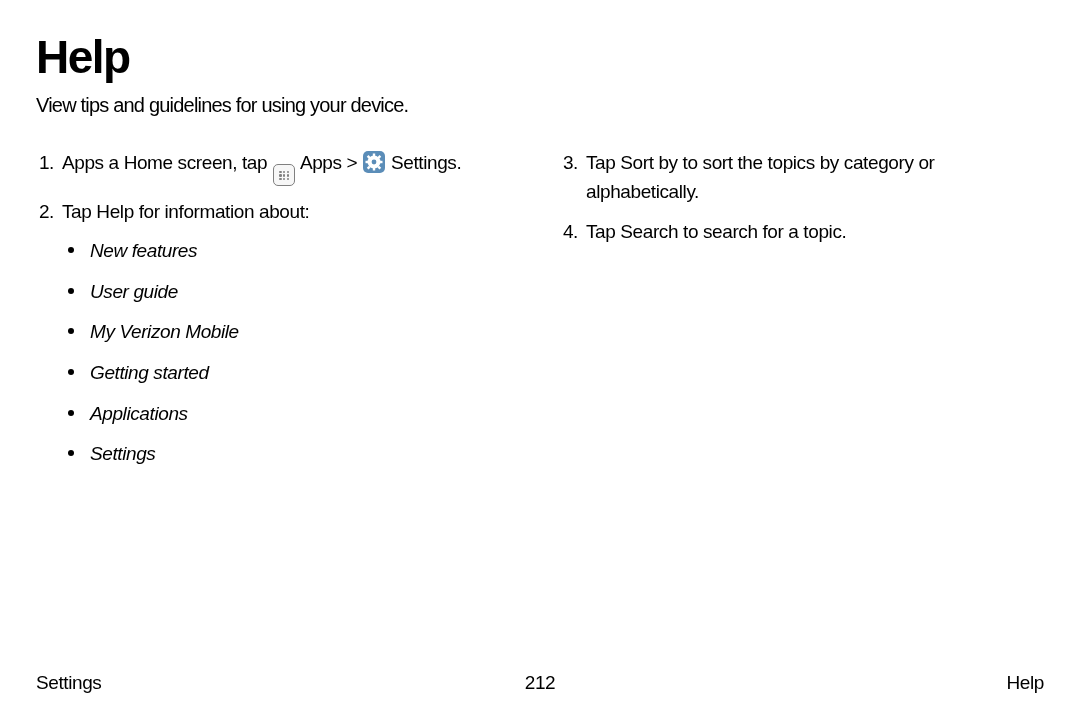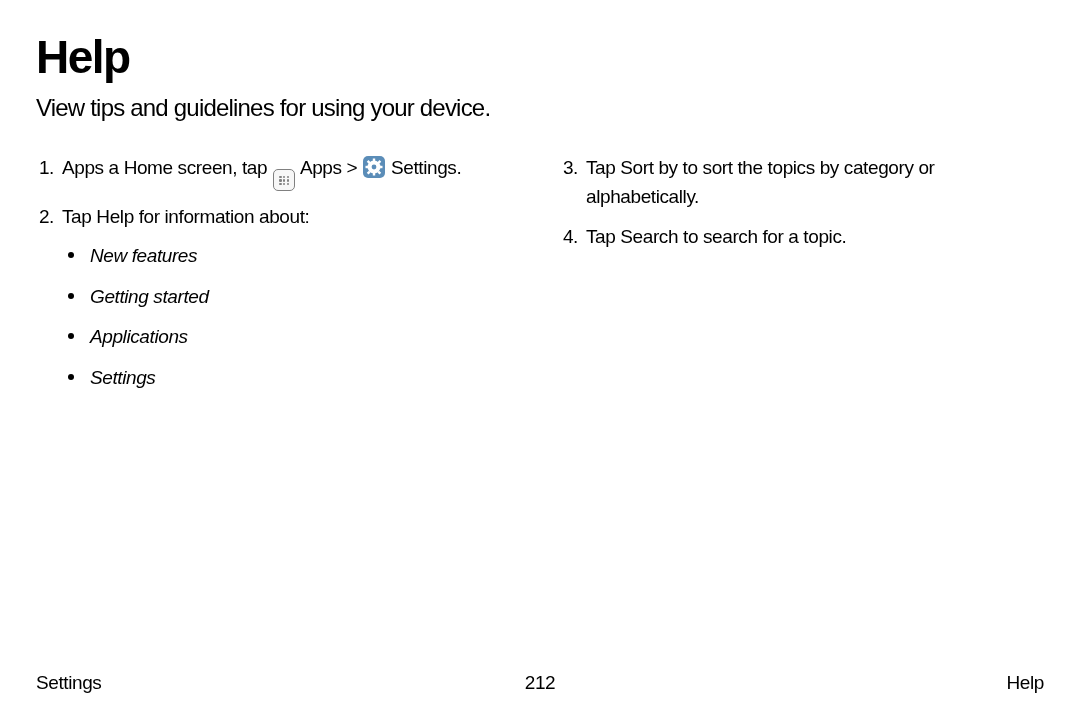--- a/index.html
+++ b/index.html
@@ -13,21 +13,21 @@
       position: relative;
       letter-spacing: -0.3px;
     }
     .title {
       font-size: 46px;
       font-weight: 700;
       margin-bottom: 10px;
       letter-spacing: -1.5px;
     }
     .subtitle {
-      font-size: 24px;
+      font-size: 20px;
       font-weight: 400;
       margin-bottom: 32px;
       letter-spacing: -0.8px;
     }
     .columns {
       display: flex;
       gap: 40px;
     }
     .col {
       flex: 1;
@@ -170,20 +170,22 @@
 
     <div class="step">
       <div class="step-num">2.</div>
       <div class="step-body">
         <span>Tap </span><span class="bold">Help</span><span> for information about:</span>
       </div>
     </div>
 
     <ul class="bullets">
       <li>New features</li>
+      <li>User guide</li>
+      <li>My Verizon Mobile</li>
       <li>Getting started</li>
       <li>Applications</li>
       <li>Settings</li>
     </ul>
 
   </div>
 
   <div class="col">
 
     <div class="step">

